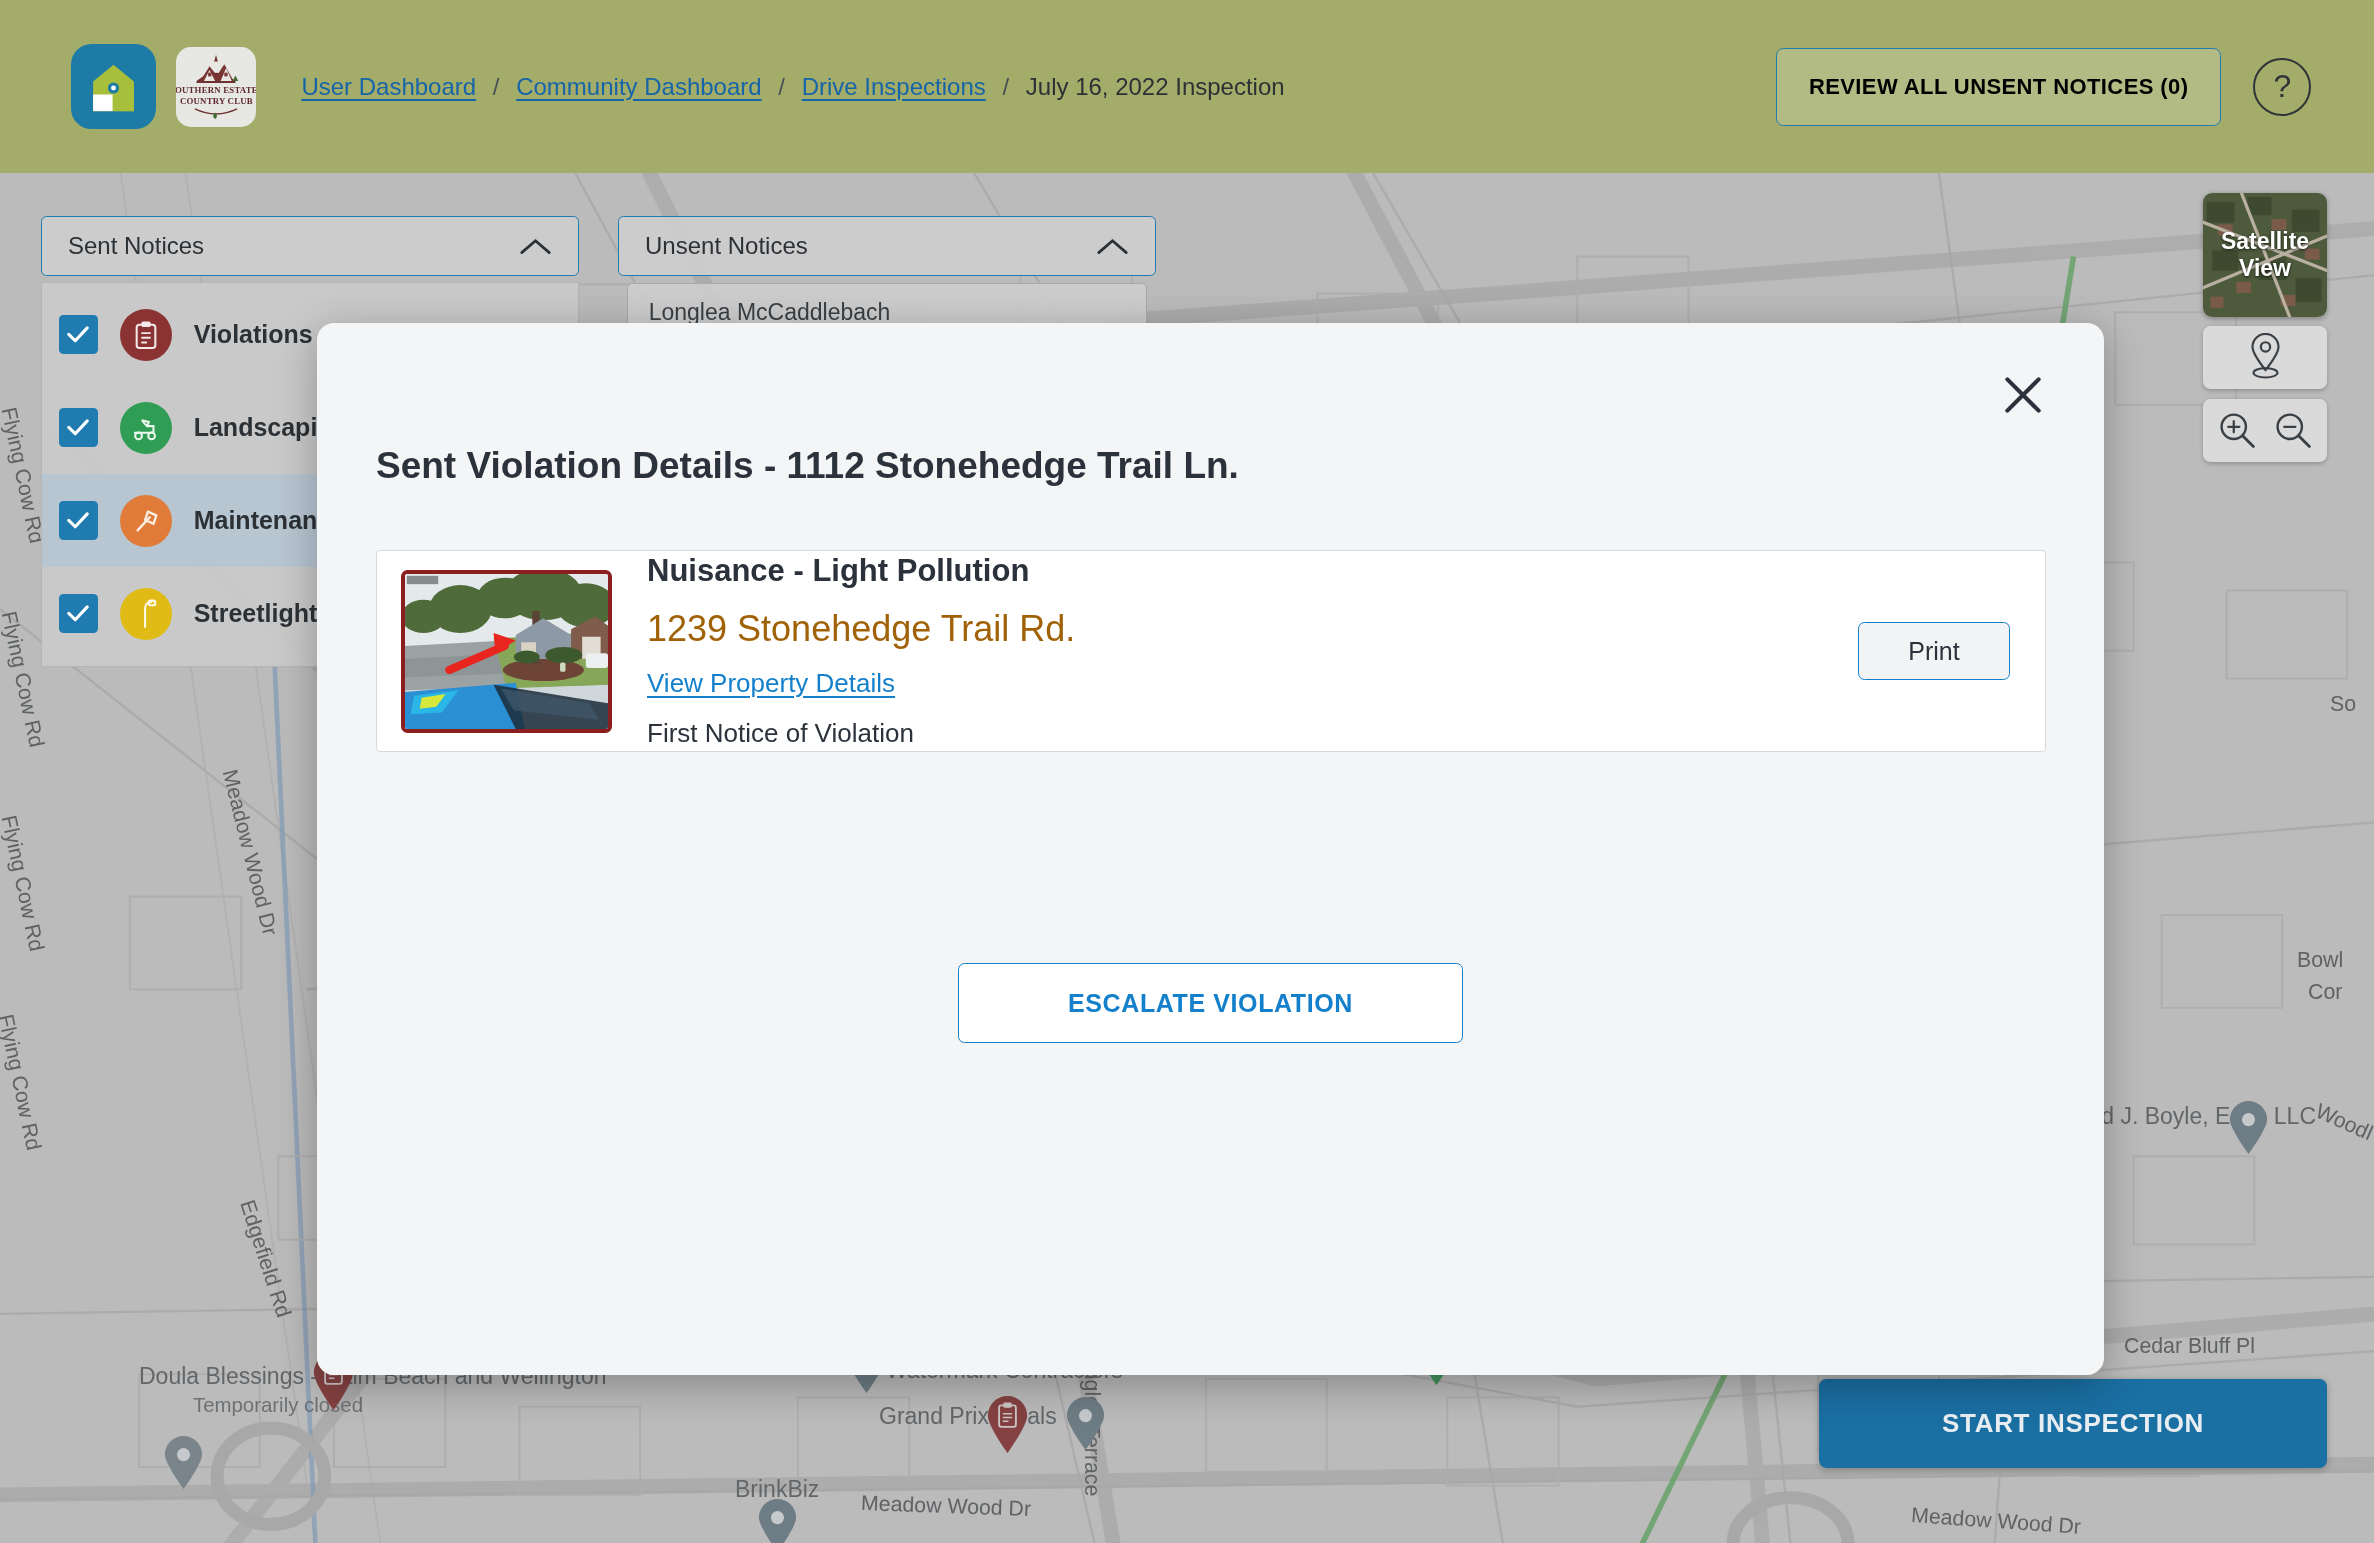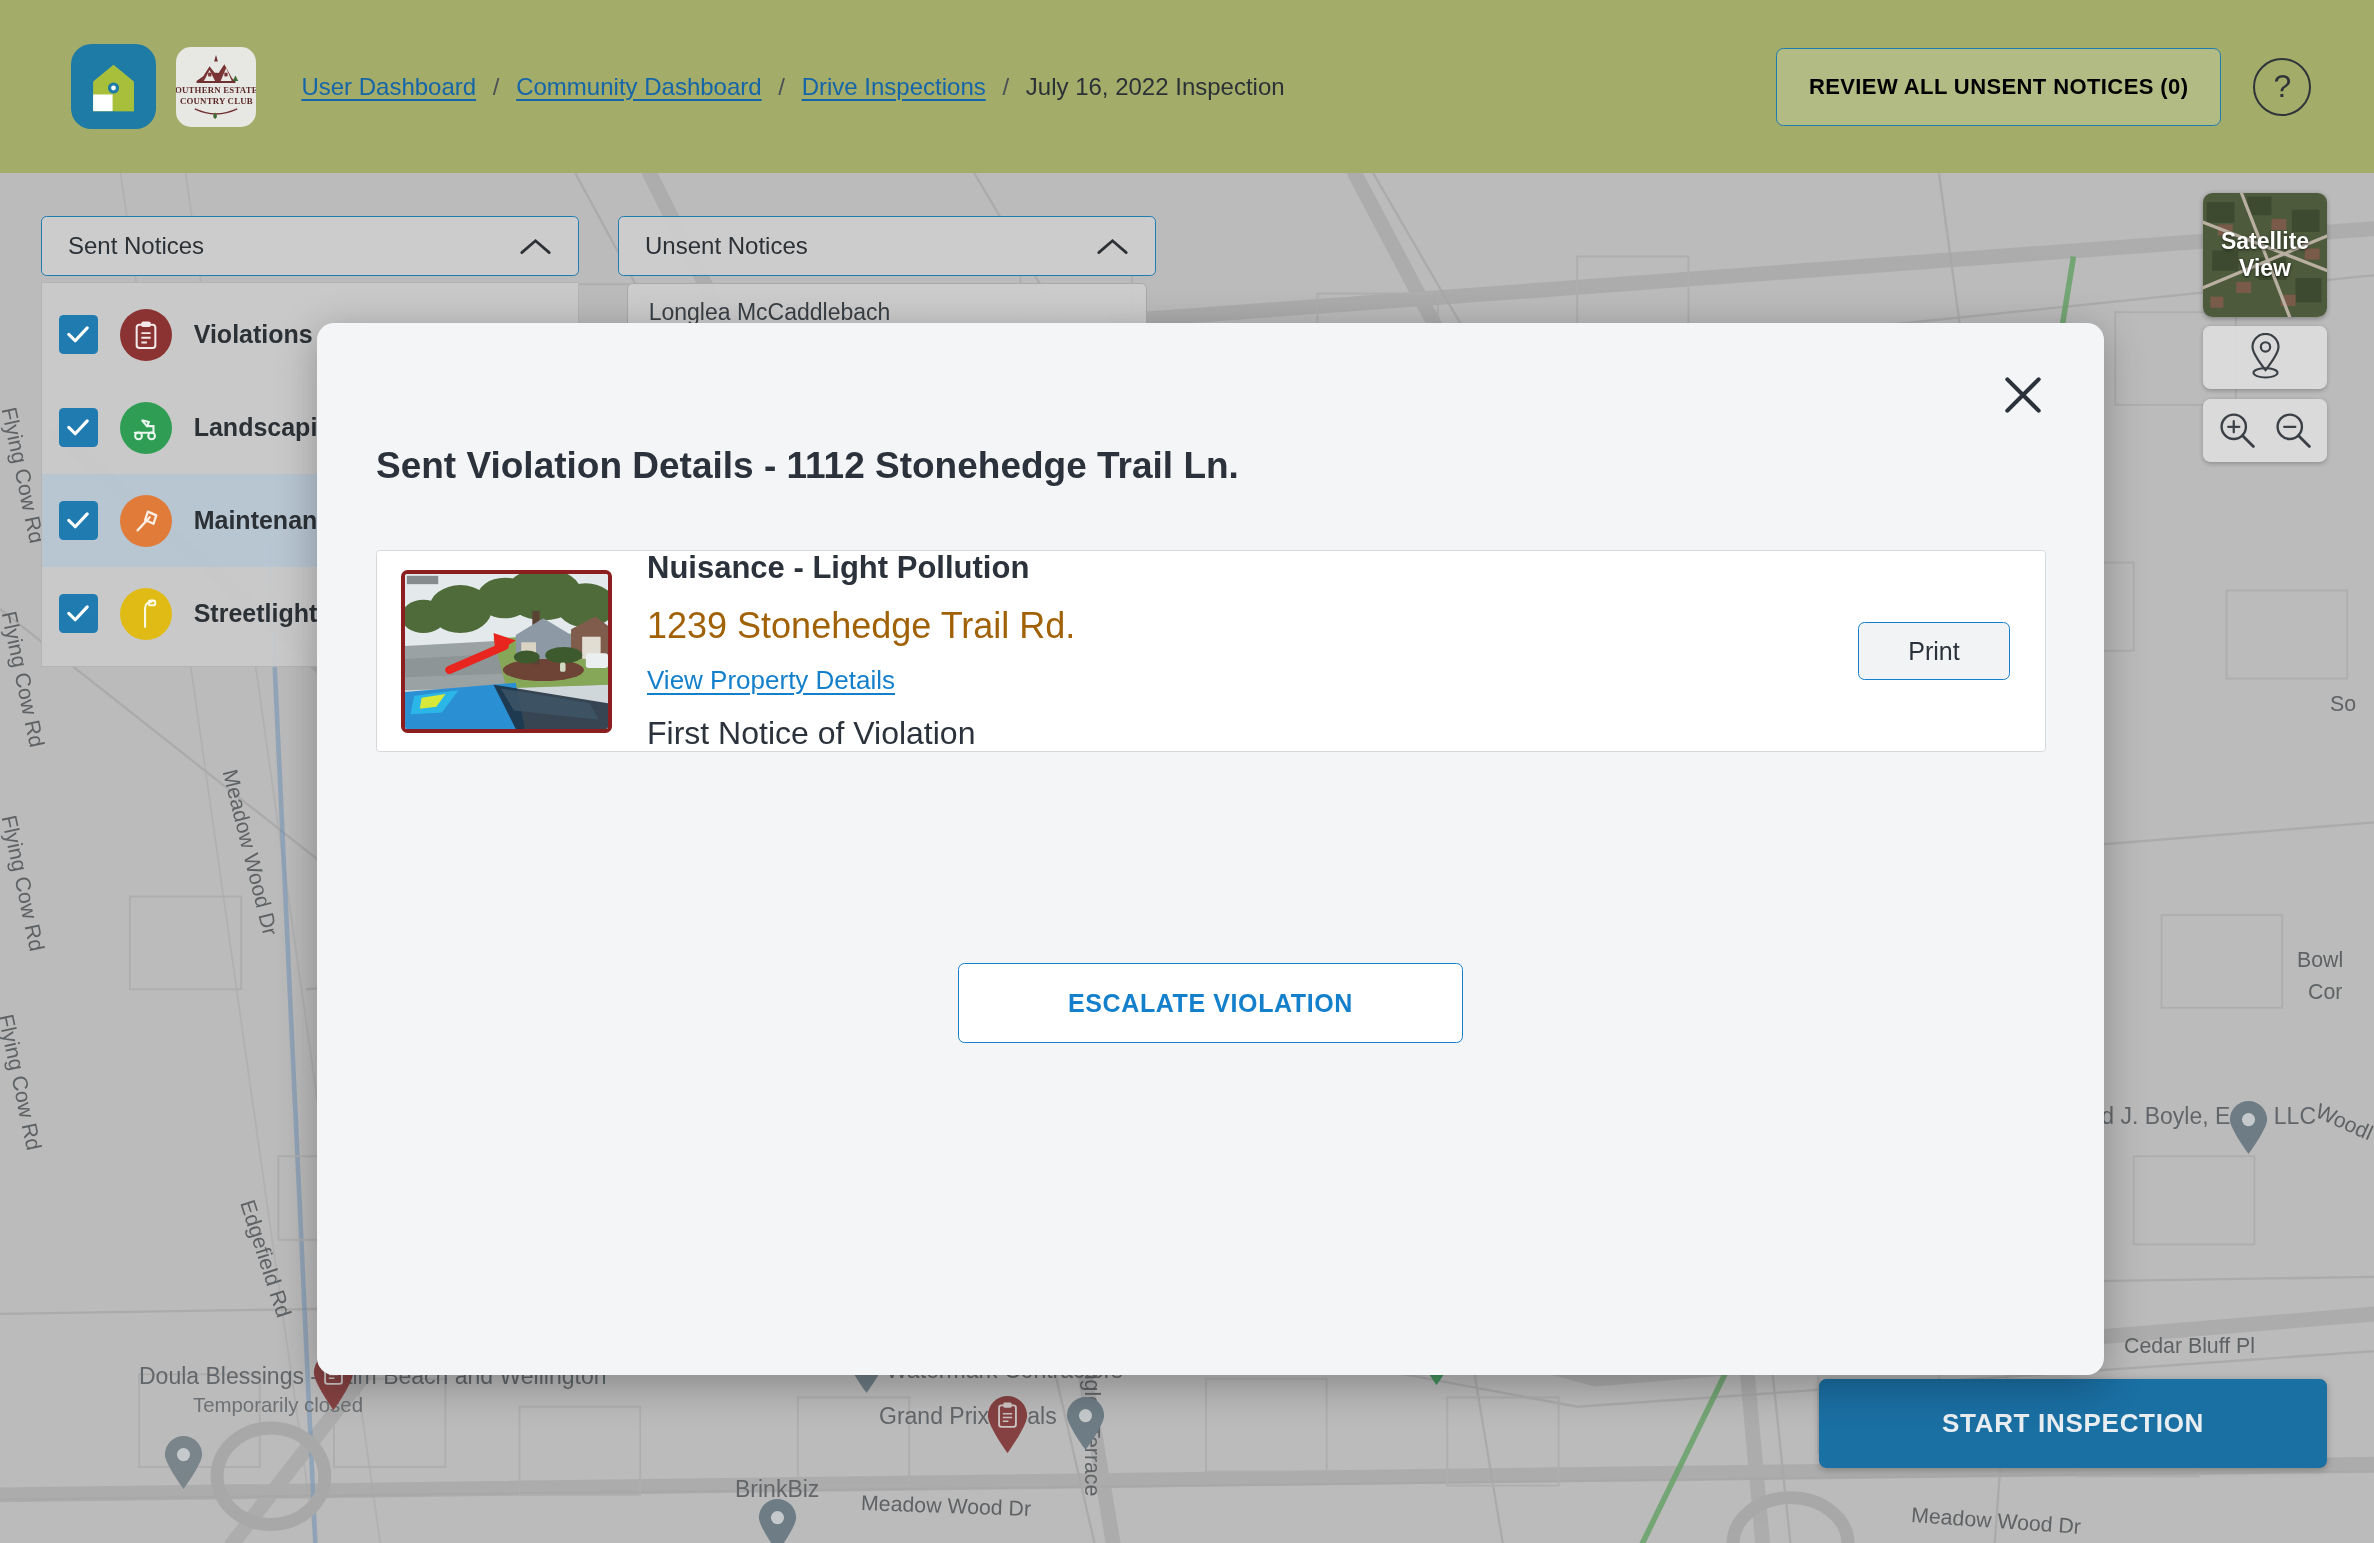--- a/index.html
+++ b/index.html
@@ -293,21 +293,21 @@
   .thumb svg { display: block; width: 100%; height: 100%; }
 
   .card-info { margin-left: 35px; width: 464px; }
   .v-title { font-size: 31px; font-weight: bold; color: #2b323b; }
   .v-addr { font-size: 36px; color: #a16207; margin-top: 18.6px; }
   .v-link {
     font-size: 26px; color: #1480cc;
     text-decoration: underline; text-underline-offset: 3.7px;
     margin-top: 18.6px; display: inline-block; cursor: pointer;
   }
-  .v-notice { font-size: 32px; color: #2b323b; margin-top: 18.6px; }
+  .v-notice { font-size: 26px; color: #2b323b; margin-top: 18.6px; }
 
   .notif { margin-left: 93px; width: 306px; }
   .notif-h { font-size: 25px; font-weight: bold; color: #2b323b; }
   .notif-row {
     display: flex; align-items: center;
     margin-top: 20.4px; cursor: pointer;
   }
   .cb {
     width: 35px; height: 35px;
     border-radius: 4.6px;

